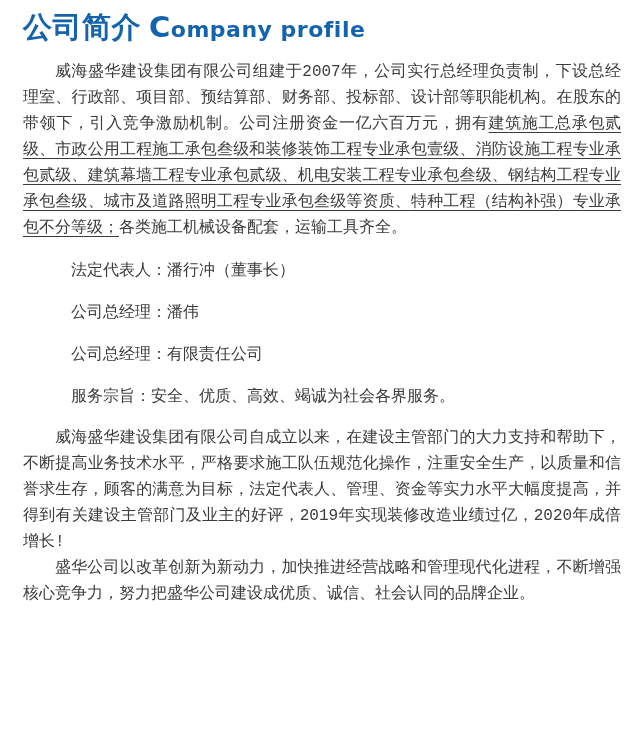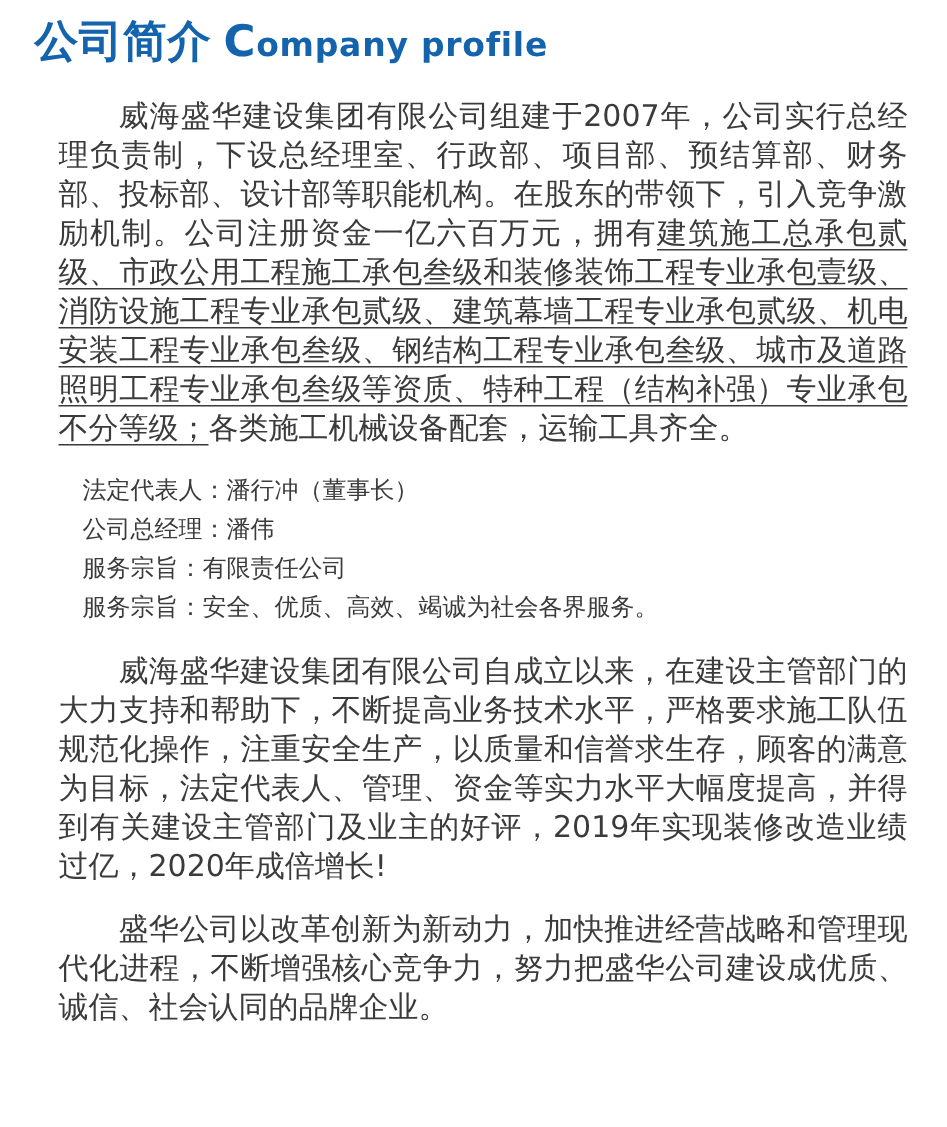--- a/index.html
+++ b/index.html
@@ -28,29 +28,30 @@
     white-space: nowrap;
   }
   .title .en-cap {
     font-size: 29px;
     margin-left: 8px;
   }
   .title .en-rest {
     font-size: 22px;
   }
   .para {
-    margin: 16px;
-    font-size: 20px;
+    margin: 0;
+    font-size: 16px;
     line-height: 26px;
     text-align: justify;
     text-indent: 2em;
     color: #3b3b3b;
+    font-family: Liberation Mono, monospace;
   }
   .info-line {
-    margin: 0;
+    margin: 16px;
     font-size: 16px;
     line-height: 26px;
     text-indent: 2em;
     color: #3b3b3b;
   }
   .underlined {
     text-decoration: underline;
     text-underline-offset: 4px;
     text-decoration-thickness: 1px;
   }
@@ -59,21 +60,21 @@
 <body>
 
 <div class="doc">
 
   <h1 class="title"><span>公司简介</span><span class="en-cap">C</span><span class="en-rest">ompany profile</span></h1>
 
   <p class="para"><span>威海盛华建设集团有限公司组建于2007年，公司实行总经理负责制，下设总经理室、行政部、项目部、预结算部、财务部、投标部、设计部等职能机构。在股东的带领下，引入竞争激励机制。公司注册资金一亿六百万元，拥有</span><span class="underlined">建筑施工总承包贰级、市政公用工程施工承包叁级和装修装饰工程专业承包壹级、消防设施工程专业承包贰级、建筑幕墙工程专业承包贰级、机电安装工程专业承包叁级、钢结构工程专业承包叁级、城市及道路照明工程专业承包叁级等资质、特种工程（结构补强）专业承包不分等级；</span><span>各类施工机械设备配套，运输工具齐全。</span></p>
 
   <p class="info-line">法定代表人：潘行冲（董事长）</p>
   <p class="info-line">公司总经理：潘伟</p>
-  <p class="info-line">服务宗旨：有限责任公司</p>
+  <p class="info-line">公司总经理：有限责任公司</p>
   <p class="info-line">服务宗旨：安全、优质、高效、竭诚为社会各界服务。</p>
 
 
   <p class="para">威海盛华建设集团有限公司自成立以来，在建设主管部门的大力支持和帮助下，不断提高业务技术水平，严格要求施工队伍规范化操作，注重安全生产，以质量和信誉求生存，顾客的满意为目标，法定代表人、管理、资金等实力水平大幅度提高，并得到有关建设主管部门及业主的好评，2019年实现装修改造业绩过亿，2020年成倍增长!</p>
 
   <p class="para">盛华公司以改革创新为新动力，加快推进经营战略和管理现代化进程，不断增强核心竞争力，努力把盛华公司建设成优质、诚信、社会认同的品牌企业。</p>
 
 
 
 </div>

